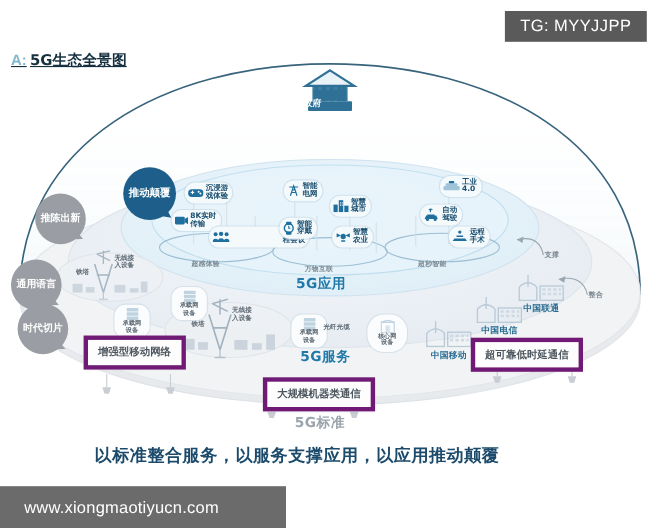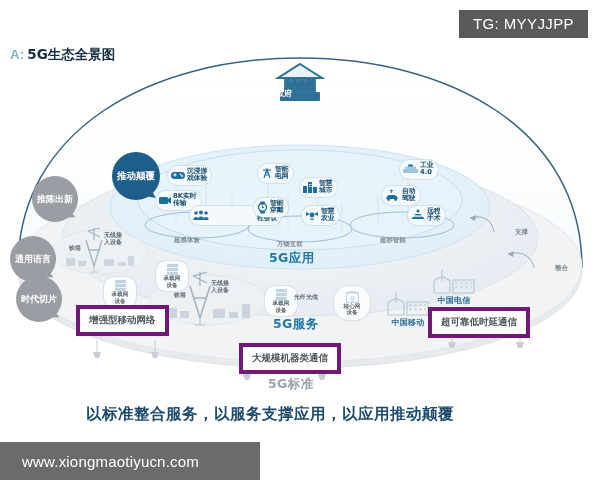--- a/index.html
+++ b/index.html
@@ -10,20 +10,21 @@
   .stage{position:absolute;left:0;top:0;width:600px;height:480px;}
 
   
   #tg-badge{
     position:absolute;right:12px;top:10px;background:#5a5a5a;color:#fff;
     font-size:15px;padding:5px 14px 6px 14px;letter-spacing:.4px;
   }
   #page-title{
     position:absolute;left:10px;top:46px;font-size:13.5px;font-weight:bold;color:#16303f;
     white-space:nowrap;
+    text-decoration:underline;
   }
   #page-title .a-mark{color:#7fb8cf;font-weight:bold;margin-right:3px;}
 
   
   #watermark{
     position:absolute;left:0;bottom:0;width:260px;height:38px;background:#6b6b6b;
     color:#fff;font-size:15px;display:flex;align-items:center;padding-left:22px;
     box-sizing:border-box;letter-spacing:.2px;
   }
 
@@ -85,21 +86,21 @@
   .stdbox{
     position:absolute;background:#fdfdfd;border:4px solid #701a75;
     font-size:9.5px;color:#4c565e;font-weight:bold;text-align:center;
     padding:5px 9px;box-shadow:0 1px 2px rgba(0,0,0,.04);
   }
 
   
   .ringlabel{position:absolute;font-size:6.2px;color:#7b8891;font-weight:bold;letter-spacing:.3px;}
   .layerlabel{position:absolute;font-size:12.5px;color:#2079a8;font-weight:bold;letter-spacing:.4px;}
   .layerlabel.muted{color:#9aa4ac;}
-  .connlabel{position:absolute;font-size:6.5px;color:#7c8890;font-weight:bold;margin-left:20px;}
+  .connlabel{position:absolute;font-size:6.5px;color:#7c8890;font-weight:bold;}
   .gov-label{
     position:absolute;font-size:8px;color:#ffffff;font-weight:bold;
   }
   .tower-label{position:absolute;font-size:6px;color:#5e6a73;font-weight:bold;line-height:1.1;white-space:pre-line;}
 </style>
 </head>
 <body>
 
 <div class="stage">
 
@@ -459,20 +460,40 @@
           <rect x="38" y="14" width="2" height="2.4"></rect>
         <rect x="23" y="18" width="3" height="2.4"></rect>
           <rect x="28" y="18" width="3" height="2.4"></rect>
           <rect x="33" y="18" width="3" height="2.4"></rect>
           <rect x="38" y="18" width="2" height="2.4"></rect>
       </g>
     </svg>
     <span class="otxt cn">中国电信</span>
   </div>
 
+  <div class="operator" style="left:470px;top:248px;">
+    <svg width="44" height="26" viewBox="0 0 44 26">
+      <g fill="none" stroke="#b9c9d6" stroke-width="1.2">
+        <path d="M2,25 V13 q8,-8 16,0 V25 Z"></path>
+        <path d="M10,13 V2"></path>
+        <rect x="21" y="12" width="21" height="13"></rect>
+      </g>
+      <g fill="#cedbe5">
+        <rect x="23" y="14" width="3" height="2.4"></rect>
+          <rect x="28" y="14" width="3" height="2.4"></rect>
+          <rect x="33" y="14" width="3" height="2.4"></rect>
+          <rect x="38" y="14" width="2" height="2.4"></rect>
+        <rect x="23" y="18" width="3" height="2.4"></rect>
+          <rect x="28" y="18" width="3" height="2.4"></rect>
+          <rect x="33" y="18" width="3" height="2.4"></rect>
+          <rect x="38" y="18" width="2" height="2.4"></rect>
+      </g>
+    </svg>
+    <span class="otxt cn">中国联通</span>
+  </div>
 
   <div class="connlabel cn" style="left:495px;top:228px;">支撑</div>
   <div class="connlabel cn" style="left:535px;top:264px;">整合</div>
 
   <div class="stdbox cn" style="left:76px;top:305px;">增强型移动网络</div>
   <div class="stdbox cn" style="left:239px;top:343px;">大规模机器类通信</div>
   <div class="stdbox cn" style="left:428px;top:307px;">超可靠低时延通信</div>
 
   <div id="tagline" class="cn">以标准整合服务，以服务支撑应用，以应用推动颠覆</div>
 

